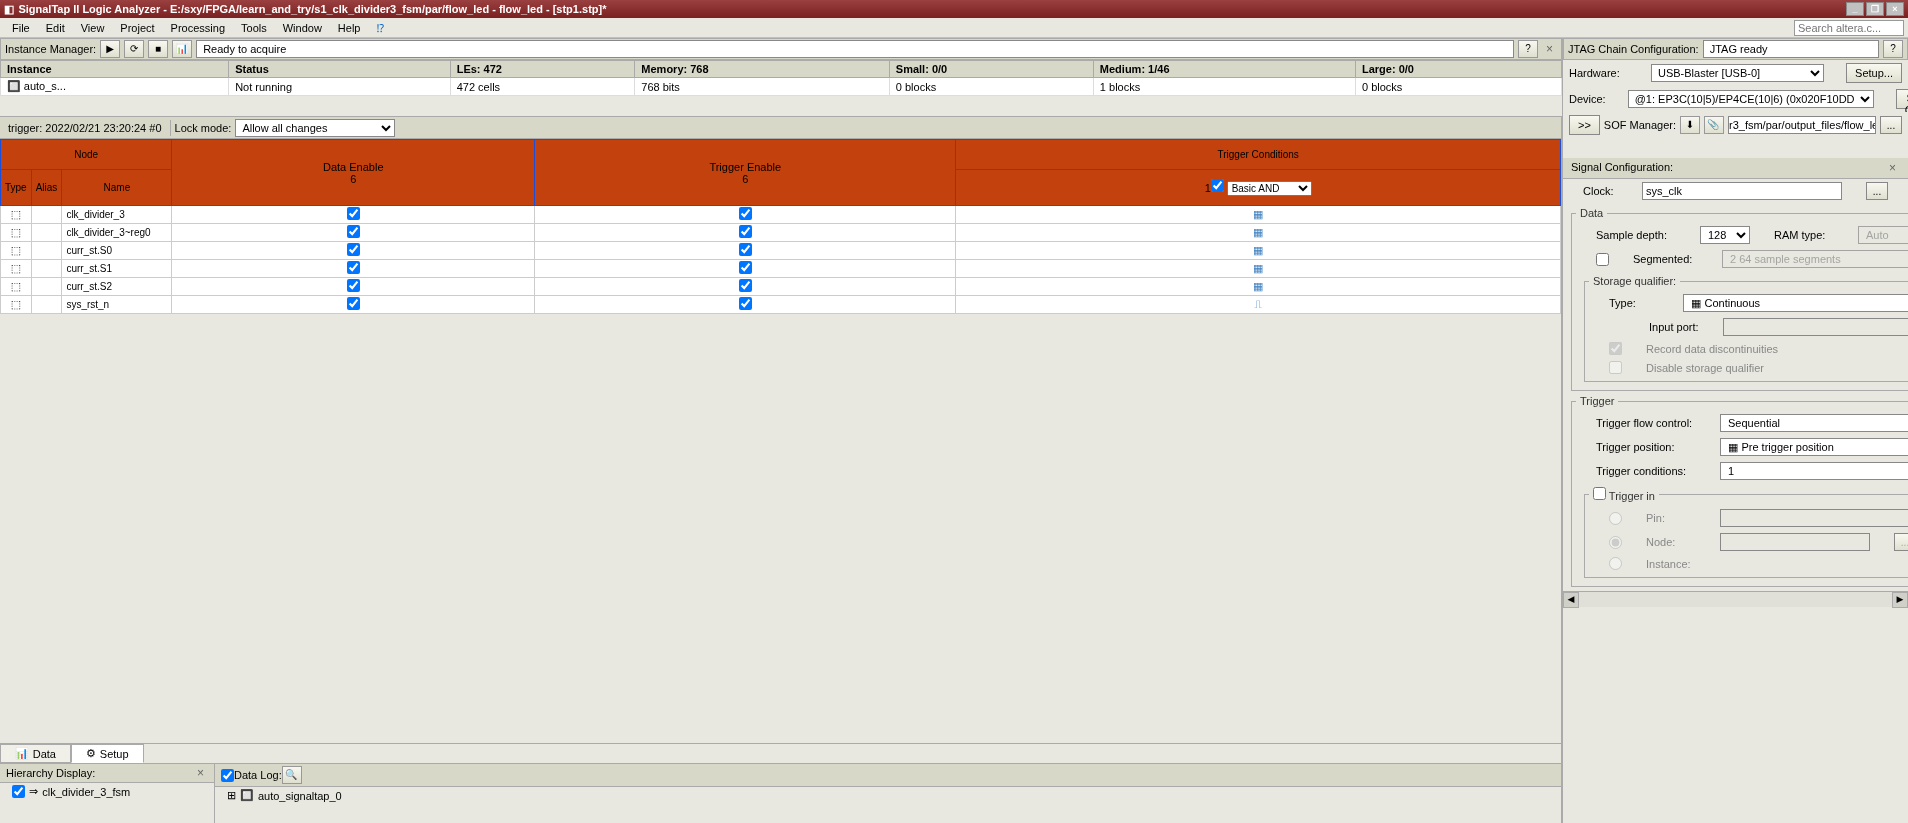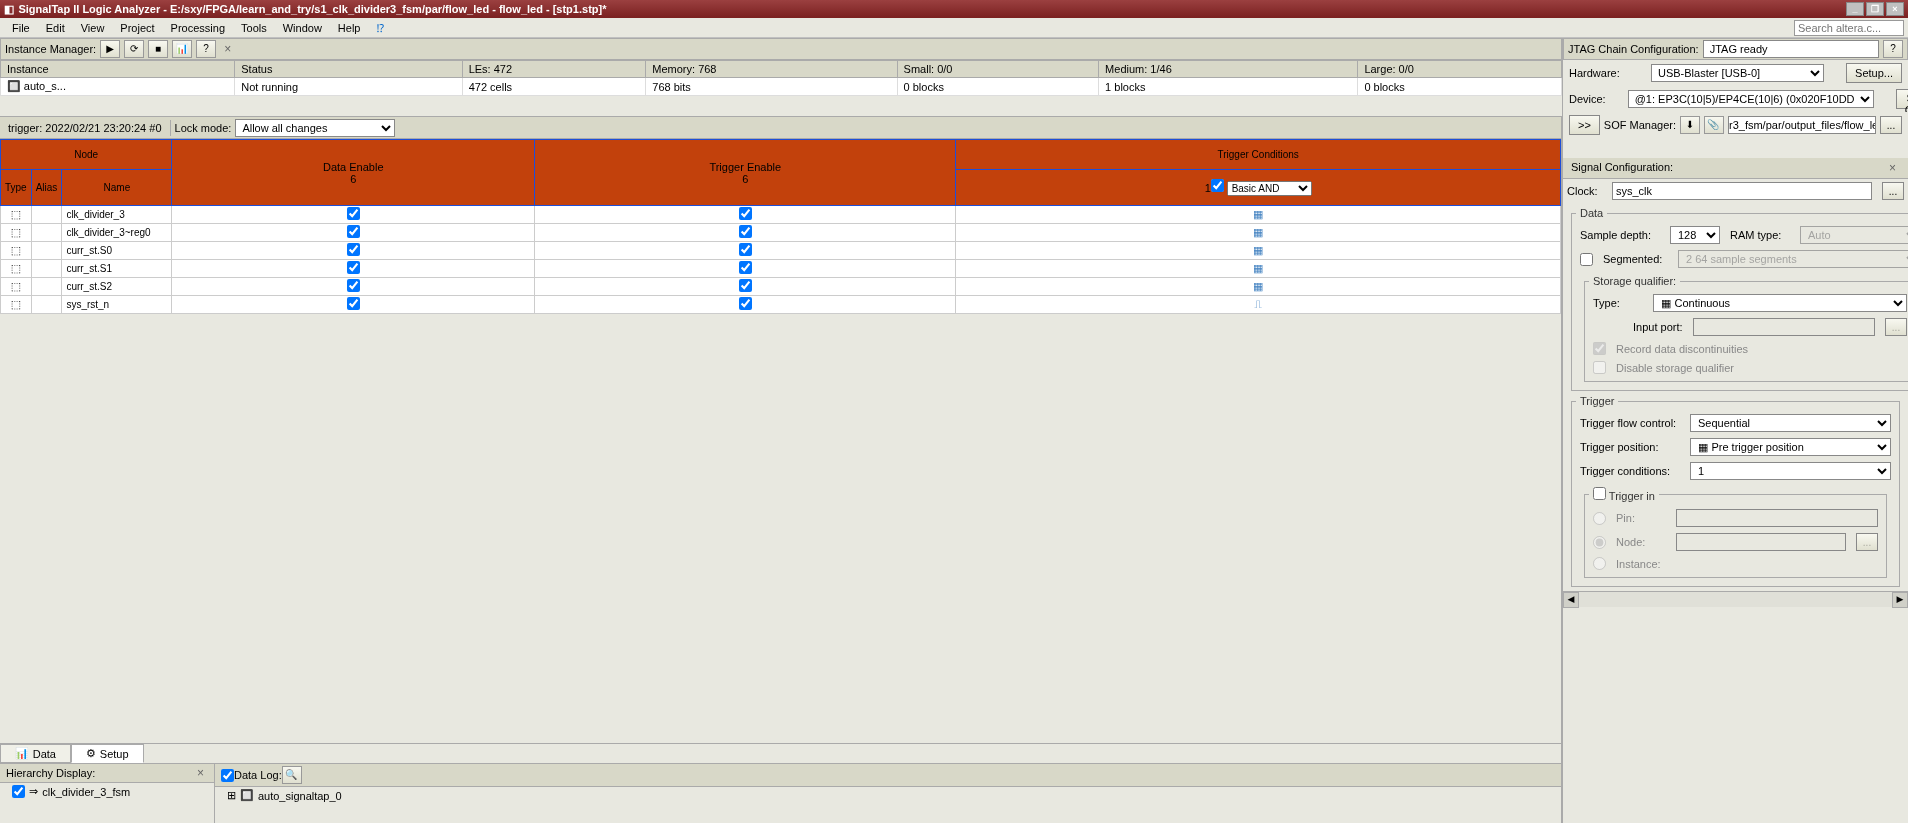--- a/index.html
+++ b/index.html
@@ -11,21 +11,21 @@
 .menu-item { padding: 2px 8px; cursor: pointer; }
 .searchbox { width: 110px; height: 16px; border: 1px solid #999; background: #fff; padding: 0 3px; font-size: 11px; margin-left: auto; }
 .main { display: flex; height: calc(100vh - 38px); }
 .left-col { flex: 1; display: flex; flex-direction: column; border-right: 1px solid #aaa; }
 .right-col { width: 345px; display: flex; flex-direction: column; }
 .panel-hdr { background: #d8d8c8; height: 22px; display: flex; align-items: center; padding: 0 4px; border: 1px solid #aaa; gap: 4px; }
 .panel-hdr .title { font-weight: normal; }
 .toolbtn { width: 20px; height: 18px; border: 1px solid #999; background: linear-gradient(#f8f8f0,#e0e0d0); cursor: pointer; font-size: 10px; text-align: center; line-height: 16px; }
 .status-txt { background: #fff; border: 1px solid #888; padding: 1px 6px; flex: 1; height: 18px; line-height: 15px; }
 .inst-table { width: 100%; border-collapse: collapse; }
-.inst-table th { background: #d8d8c8; border: 1px solid #aaa; padding: 2px 6px; text-align: left; font-weight: normal; }
+.inst-table th { background: #d8d8c8; border: 1px solid #aaa; padding: 2px 6px; text-align: left; font-weight: bold; }
 .inst-table td { border: 1px solid #ddd; padding: 2px 6px; background: #fff; }
 .close-x { cursor: pointer; color: #666; padding: 0 4px; font-size: 12px; }
 .jtag-row { display: flex; align-items: center; padding: 3px 6px; gap: 22px; background: #e8e8e0; }
 .jtag-row label { width: 60px; }
 .jtag-row select, .jtag-row input[type=text] { flex: 1; border: 1px solid #888; background: #fff; height: 18px; font-size: 11px; padding: 0 2px; }
 .jtag-btn { border: 1px solid #888; background: linear-gradient(#f8f8f0,#e0e0d0); padding: 2px 8px; cursor: pointer; height: 20px; }
 .sof-row { display: flex; align-items: center; padding: 3px 6px; gap: 4px; background: #e8e8e0; }
 .mid { flex: 1; display: flex; border-top: 1px solid #aaa; margin-top: 20px; overflow: hidden; }
 .mid-left { flex: 1; display: flex; flex-direction: column; border-right: 1px solid #aaa; }
 .mid-right { width: 345px; overflow-y: auto; overflow-x: hidden; background: #e8e8e0; }
@@ -40,21 +40,21 @@
 .cb { margin: 0; }
 .tc-icon { color: #4080c0; font-size: 11px; }
 .tabs { display: flex; background: #e8e8e0; border-top: 1px solid #aaa; height: 20px; }
 .tab { padding: 2px 14px; border: 1px solid #aaa; background: #f0f0e8; cursor: pointer; display: flex; align-items: center; gap: 4px; }
 .tab.active { background: #fff; border-bottom: 1px solid #fff; }
 .bottom { display: flex; height: 60px; border-top: 1px solid #aaa; }
 .bot-pane { flex: 1; border-right: 1px solid #aaa; }
 .bot-hdr { background: #d8d8c8; padding: 2px 6px; border-bottom: 1px solid #aaa; display: flex; align-items: center; }
 .tree-item { padding: 2px 12px; display: flex; align-items: center; gap: 4px; }
 .cfg-hdr { background: #d8d8c8; padding: 3px 8px; border-bottom: 1px solid #aaa; display: flex; }
-.cfg-row { display: flex; align-items: center; padding: 3px 4px; gap: 10px; }
+.cfg-row { display: flex; align-items: center; padding: 3px 20px; gap: 24px; }
 .cfg-row label { min-width: 100px; }
 .cfg-row input[type=text], .cfg-row select { border: 1px solid #888; background: #fff; height: 18px; flex: 1; padding: 0 3px; font-size: 11px; }
 .cfg-row select:disabled, .cfg-row input:disabled { background: #e8e8e0; color: #888; }
 fieldset { border: 1px solid #aaa; margin: 4px 8px; padding: 4px; }
 legend { padding: 0 4px; color: #333; }
 .browse { width: 22px; height: 18px; border: 1px solid #888; background: linear-gradient(#f8f8f0,#e0e0d0); cursor: pointer; font-size: 10px; }
 .small-sel { width: 50px !important; flex: none !important; }
 .ram-sel { width: 120px; flex: none !important; }
 .scrollbar-bot { height: 16px; background: #e0e0d8; border-top: 1px solid #aaa; display: flex; }
 .scroll-btn { width: 16px; height: 16px; background: #d0d0c8; border: 1px solid #aaa; text-align: center; font-size: 9px; line-height: 13px; cursor: pointer; }
@@ -86,20 +86,21 @@
 
 <div class="main">
   <div class="left-col">
 
     <div class="panel-hdr">
       <span class="title">Instance Manager:</span>
       <div class="toolbtn">▶</div>
       <div class="toolbtn">⟳</div>
       <div class="toolbtn">■</div>
       <div class="toolbtn">📊</div>
+      <div class="status-txt">Ready to acquire</div>
       <div class="toolbtn">?</div>
       <span class="close-x">×</span>
     </div>
     <table class="inst-table">
       <tbody>
           <tr>
         <th>Instance</th>
         <th>Status</th>
         <th>LEs: 472</th>
         <th>Memory: 768</th>

